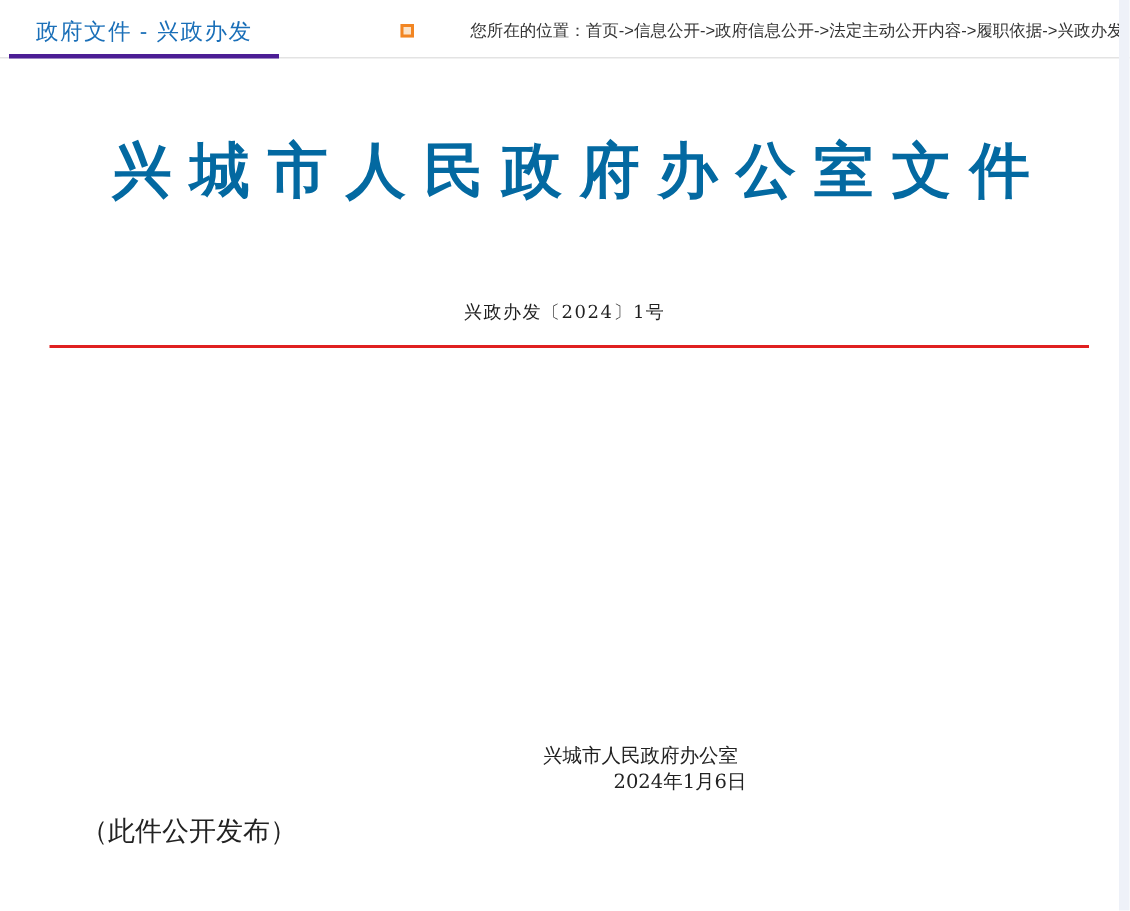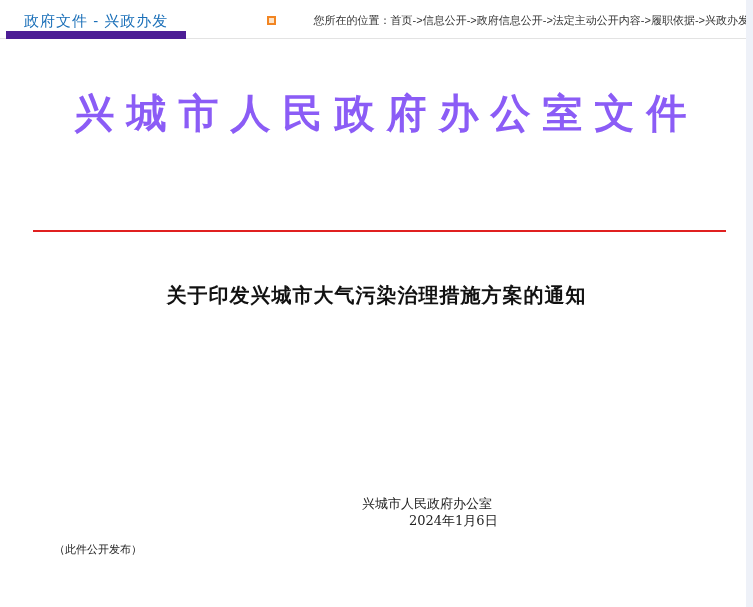--- a/index.html
+++ b/index.html
@@ -27,21 +27,21 @@
     border-bottom: 1px solid #e3e3e3;
     background: #ffffff;
   }
   .tab-active {
     position: absolute; left: 6px; top: 0;
     height: 39px;
     padding: 12px 18px 0 18px;
     color: #1a6fb8;
     font-size: 15px;
     letter-spacing: 1px;
-    border-bottom: 8px solid #4c1d95;
+    border-bottom: 3px solid #4c1d95;
     cursor: pointer;
     white-space: nowrap;
   }
   .breadcrumb {
     position: absolute; right: 4px; top: 13px;
     display: flex; align-items: center;
     font-size: 11px; color: #333333;
     white-space: nowrap; cursor: pointer; gap: 31px;
   }
   .crumb-icon {
@@ -53,21 +53,21 @@
   }
   
   .doc-masthead {
     position: absolute; left: 0; right: 0; top: 86px;
     text-align: center;
     font-family: "DejaVu Serif", "Liberation Serif", serif;
     font-weight: bold;
     font-size: 40px;
     letter-spacing: 12px;
     padding-left: 20px; 
-    color: #8b5cf6;
+    color: #0369a1;
   }
   .doc-number {
     position: absolute; left: 0; right: 0; top: 200px;
     text-align: center;
     font-family: "DejaVu Serif", "Liberation Serif", serif;
     font-size: 12px;
     color: #1f1f1f;
     letter-spacing: 1px;
   }
   .red-rule {
@@ -103,21 +103,21 @@
   .sig-date {
     position: absolute; left: 409px; top: 512px;
     font-family: "DejaVu Serif", "Liberation Serif", serif;
     font-size: 13px; color: #222222;
     white-space: nowrap;
     text-align: right;
   }
   .footnote {
     position: absolute; left: 54px; top: 542px;
     font-family: "DejaVu Serif", "Liberation Serif", serif;
-    font-size: 11px; color: #222222;
+    font-size: 18px; color: #222222;
     white-space: nowrap;
   }
   
   .scroll-track {
     position: absolute; right: 0; top: 0; bottom: 0;
     width: 7px;
     background: #eef1f8;
   }
 </style>
 </head>
@@ -130,24 +130,24 @@
   <div class="header-bar">
     <div class="tab-active">政府文件 - 兴政办发</div>
     <div class="breadcrumb">
       <span class="crumb-icon"></span>
       <span>您所在的位置：首页-&gt;信息公开-&gt;政府信息公开-&gt;法定主动公开内容-&gt;履职依据-&gt;兴政办发</span>
     </div>
   </div>
 
   <div class="doc-masthead">兴城市人民政府办公室文件</div>
 
+  <div class="doc-number">兴政办发〔2024〕1号</div>
 
   <div class="red-rule"></div>
 
-  <div class="doc-title">关于印发兴城市大气污染治理措施方案的通知</div>
 
 
   <div class="sig-issuer">兴城市人民政府办公室</div>
 
   <div class="sig-date">2024年1月6日</div>
 
   <div class="footnote">（此件公开发布）</div>
 
   <div class="scroll-track"></div>
 

